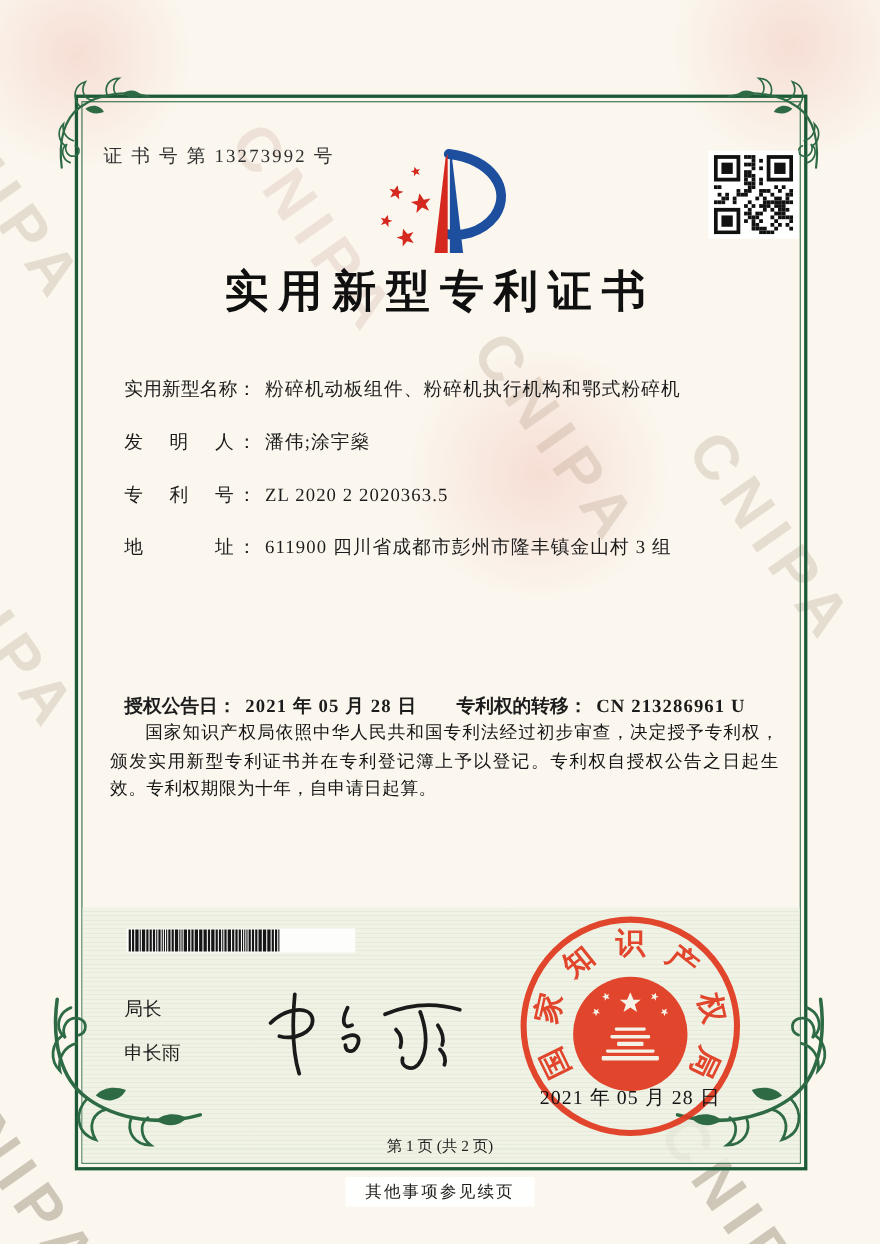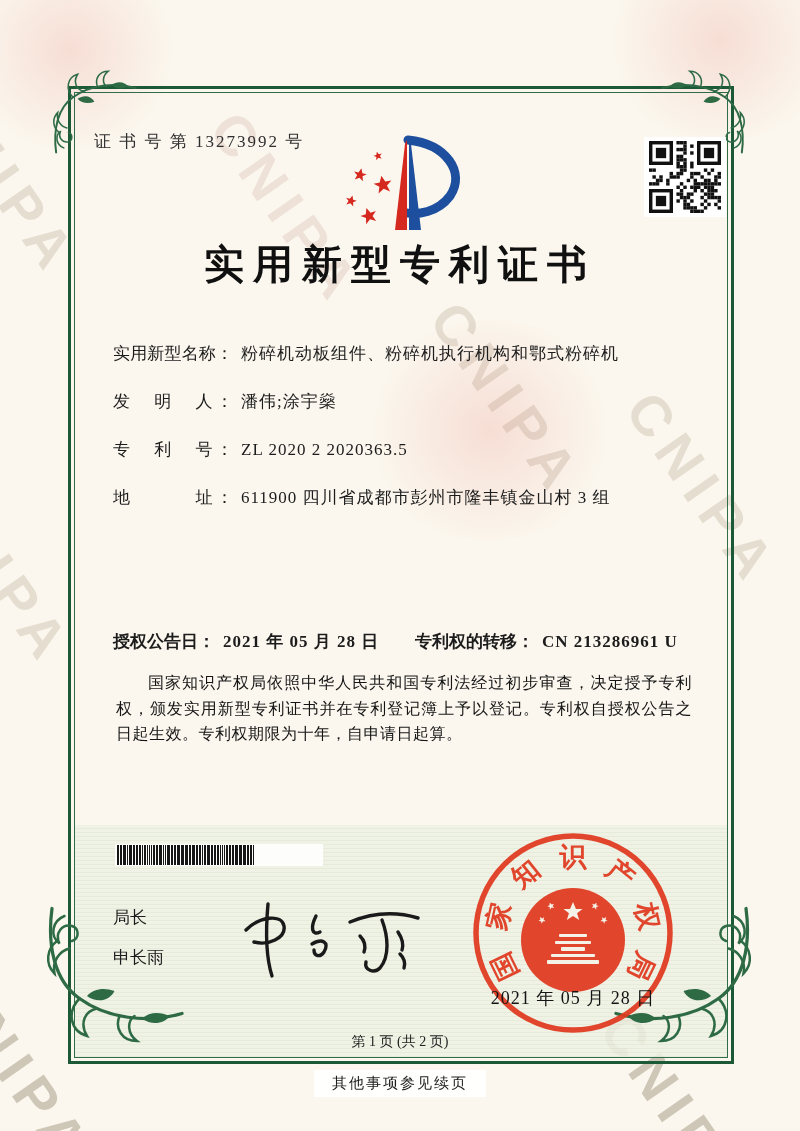--- a/index.html
+++ b/index.html
@@ -30,21 +30,21 @@
   
   .fields{left:113px;top:330px;right:70px;z-index:4;font-size:17px;}
   .frow{height:48px;line-height:48px;white-space:nowrap;}
   .flabel{display:inline-block;width:120px;text-align:justify;text-align-last:justify;vertical-align:top;}
   .fvalue{margin-left:8px;letter-spacing:1px;}
   .grant{left:113px;top:618px;right:70px;height:48px;line-height:48px;font-size:17px;z-index:4;white-space:nowrap;font-weight:bold;}
   .grant .pair2{position:absolute;left:302px;top:0;}
   
   .paras{left:100px;right:92px;top:654px;z-index:4;font-size:16px;line-height:25.5px;
          text-align:justify;color:#151515;letter-spacing:.5px;}
-  .paras p{margin:16px;text-indent:2em;}
+  .paras p{margin:0;text-indent:2em;}
   
   .barcode{left:115px;top:844px;width:204px;height:20px;background:#fdfdfb;z-index:4;
            display:flex;align-items:stretch;padding:1px 2px;}
   .barcode div{height:100%;}
   
   .sig-title{left:113px;top:906px;font-size:17px;z-index:4;
              font-family:"Liberation Sans","DejaVu Sans",sans-serif;}
   .sig-name{left:113px;top:946px;font-size:17px;z-index:4;
             font-family:Liberation Mono, monospace;text-align:right;}
   .sig-script{left:232px;top:892px;z-index:4;}

